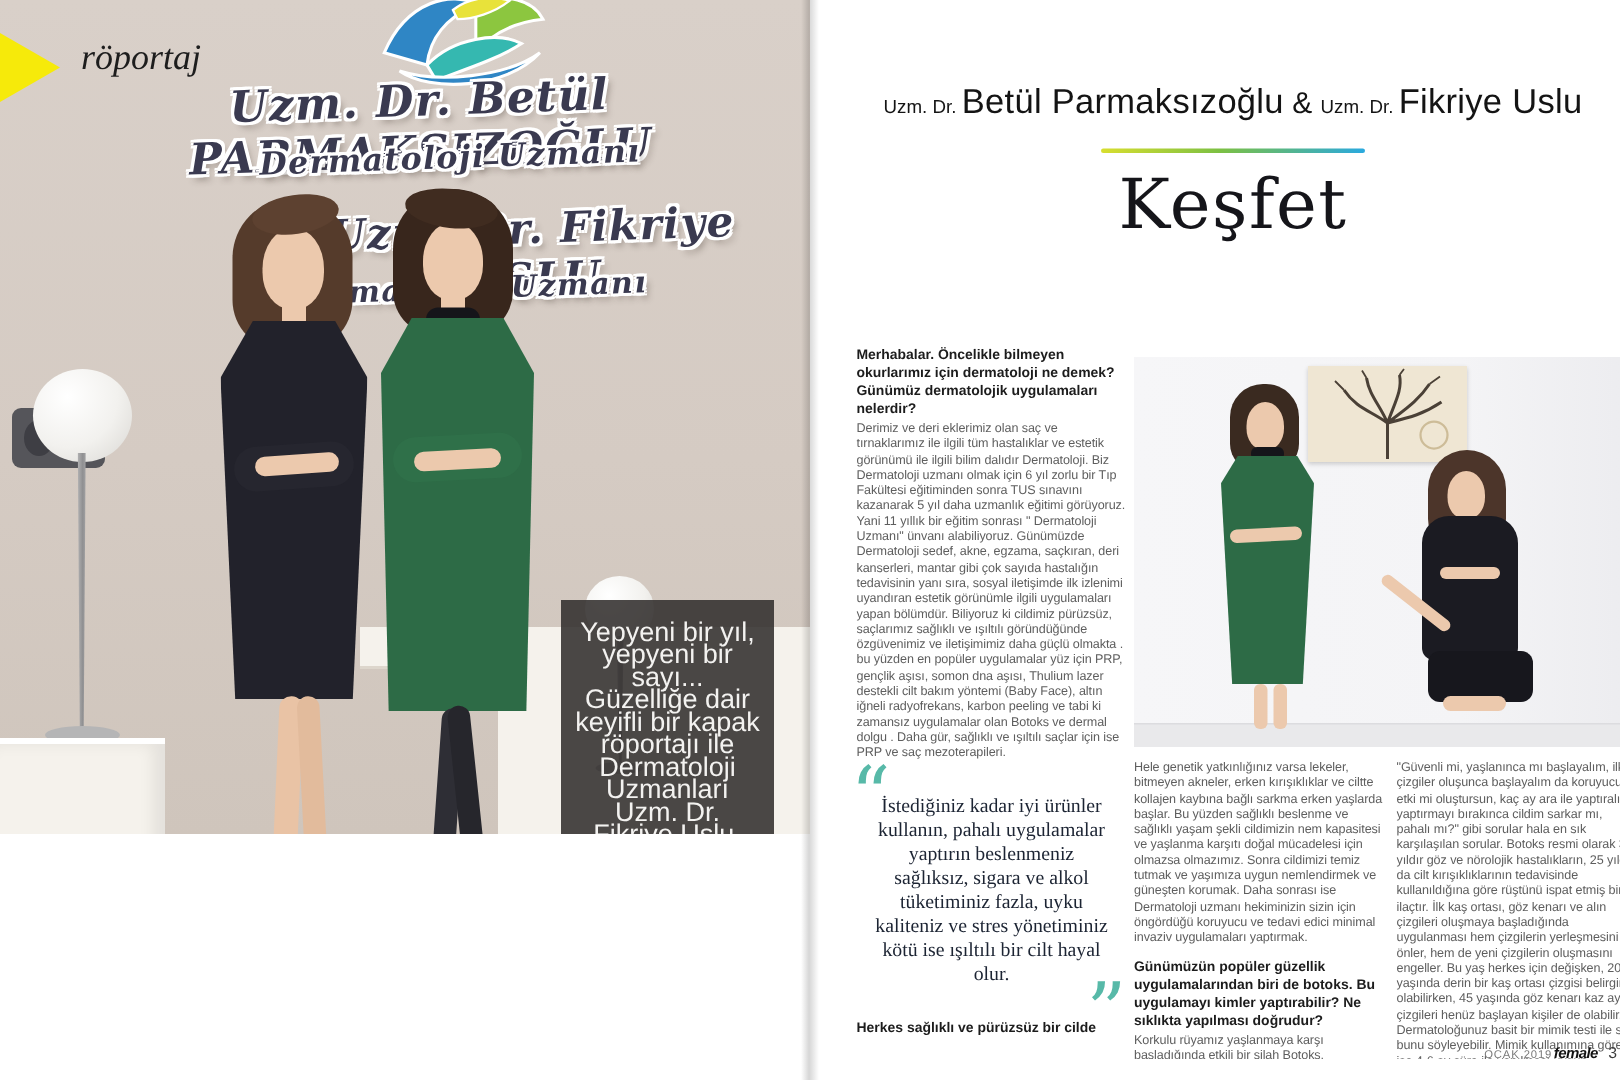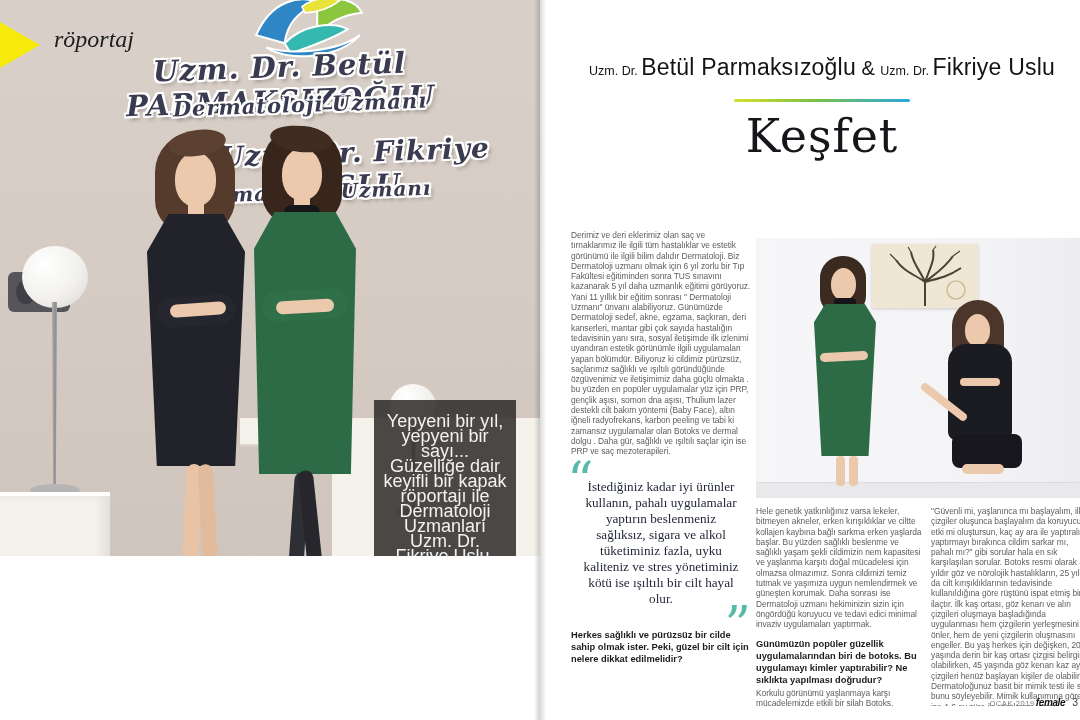--- a/index.html
+++ b/index.html
@@ -150,20 +150,21 @@
 
     <div class="abs byline">
       <span class="pre">Uzm. Dr. </span><span class="nm">Betül Parmaksızoğlu</span><span class="amp"> &amp; </span><span class="pre">Uzm. Dr. </span><span class="nm">Fikriye Uslu</span>
     </div>
     <div class="abs grad-rule"></div>
     <div class="abs main-title">
       <div>Keşfet</div>
     </div>
 
     <div class="abs col col1">
+      <div class="q first">Merhabalar. Öncelikle bilmeyen okurlarımız için dermatoloji ne demek? Günümüz dermatolojik uygulamaları nelerdir?</div>
       <p>Derimiz ve deri eklerimiz olan saç ve tırnaklarımız ile ilgili tüm hastalıklar ve estetik görünümü ile ilgili bilim dalıdır Dermatoloji. Biz Dermatoloji uzmanı olmak için 6 yıl zorlu bir Tıp Fakültesi eğitiminden sonra TUS sınavını kazanarak 5 yıl daha uzmanlık eğitimi görüyoruz. Yani 11 yıllık bir eğitim sonrası " Dermatoloji Uzmanı" ünvanı alabiliyoruz. Günümüzde Dermatoloji sedef, akne, egzama, saçkıran, deri kanserleri, mantar gibi çok sayıda hastalığın tedavisinin yanı sıra, sosyal iletişimde ilk izlenimi uyandıran estetik görünümle ilgili uygulamaları yapan bölümdür. Biliyoruz ki cildimiz pürüzsüz, saçlarımız sağlıklı ve ışıltılı göründüğünde özgüvenimiz ve iletişimimiz daha güçlü olmakta . bu yüzden en popüler uygulamalar yüz için PRP, gençlik aşısı, somon dna aşısı, Thulium lazer destekli cilt bakım yöntemi (Baby Face), altın iğneli radyofrekans, karbon peeling ve tabi ki zamansız uygulamalar olan Botoks ve dermal dolgu . Daha gür, sağlıklı ve ışıltılı saçlar için ise PRP ve saç mezoterapileri.</p>
       <div class="quote-wrap">
         <span class="qmark qopen">“</span>
         <div class="quote-text">İstediğiniz kadar iyi ürünler kullanın, pahalı uygulamalar yaptırın beslenmeniz sağlıksız, sigara ve alkol tüketiminiz fazla, uyku kaliteniz ve stres yönetiminiz kötü ise ışıltılı bir cilt hayal olur.</div>
         <span class="qmark qclose">”</span>
       </div>
       <div class="q">Herkes sağlıklı ve pürüzsüz bir cilde sahip olmak ister. Peki, güzel bir cilt için nelere dikkat edilmelidir?</div>
 
     </div>
 
@@ -194,21 +195,21 @@
         <div class="abs skin" style="left:204px;top:140px;width:40px;height:8px;border-radius:4px"></div>
         <div class="abs skin" style="left:160px;top:160px;width:56px;height:8px;border-radius:4px;transform:rotate(38deg)"></div>
         <div class="abs" style="left:196px;top:196px;width:70px;height:34px;background:#17171d;border-radius:8px"></div>
         <div class="abs skin" style="left:206px;top:226px;width:42px;height:10px;border-radius:5px"></div>
       </div>
     </div>
 
     <div class="abs col col2">
       <p>Hele genetik yatkınlığınız varsa lekeler, bitmeyen akneler, erken kırışıklıklar ve ciltte kollajen kaybına bağlı sarkma erken yaşlarda başlar. Bu yüzden sağlıklı beslenme ve sağlıklı yaşam şekli cildimizin nem kapasitesi ve yaşlanma karşıtı doğal mücadelesi için olmazsa olmazımız. Sonra cildimizi temiz tutmak ve yaşımıza uygun nemlendirmek ve güneşten korumak. Daha sonrası ise Dermatoloji uzmanı hekiminizin sizin için öngördüğü koruyucu ve tedavi edici minimal invaziv uygulamaları yaptırmak.</p>
       <div class="q">Günümüzün popüler güzellik uygulamalarından biri de botoks. Bu uygulamayı kimler yaptırabilir? Ne sıklıkta yapılması doğrudur?</div>
-      <p>Korkulu görünümü yaşlanmaya karşı mücadelemizde etkili bir silah Botoks.</p>
+      <p>Korkulu rüyamız yaşlanmaya karşı başladığında etkili bir silah Botoks.</p>
     </div>
 
     <div class="abs col col3">
       <p>"Güvenli mi, yaşlanınca mı başlayalım, ilk çizgiler oluşunca başlayalım da koruyucu etki mi oluştursun, kaç ay ara ile yaptıralım, yaptırmayı bırakınca cildim sarkar mı, pahalı mı?" gibi sorular hala en sık karşılaşılan sorular. Botoks resmi olarak 35 yıldır göz ve nörolojik hastalıkların, 25 yıldır da cilt kırışıklıklarının tedavisinde kullanıldığına göre rüştünü ispat etmiş bir ilaçtır. İlk kaş ortası, göz kenarı ve alın çizgileri oluşmaya başladığında uygulanması hem çizgilerin yerleşmesini önler, hem de yeni çizgilerin oluşmasını engeller. Bu yaş herkes için değişken, 20 yaşında derin bir kaş ortası çizgisi belirgin olabilirken, 45 yaşında göz kenarı kaz ayağı çizgileri henüz başlayan kişiler de olabilir. Dermatoloğunuz basit bir mimik testi ile size bunu söyleyebilir. Mimik kullanımına göre ise 4-6 ay süre ile yapılması uygun görülmektedir.</p>
     </div>
 
     <div class="footer">
       <span class="issue">OCAK 2019</span>
       <span class="mag">female</span>
       <span class="pnum">3</span>

